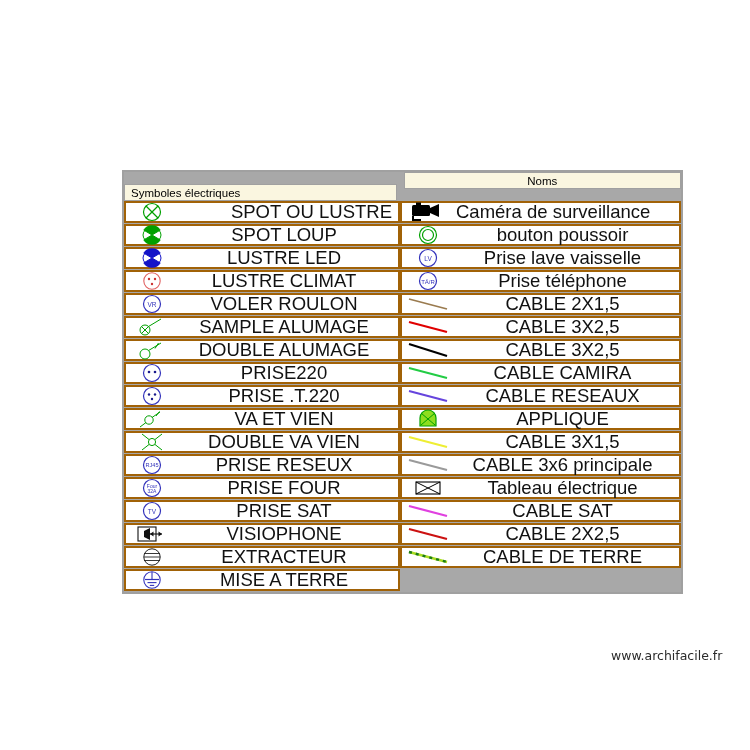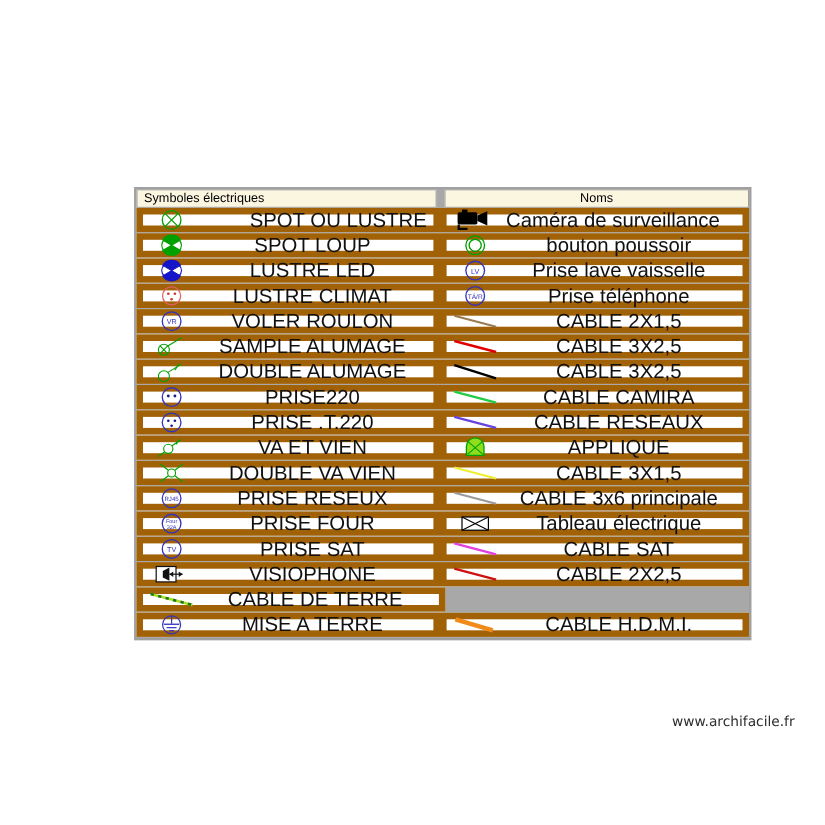--- a/index.html
+++ b/index.html
@@ -36,28 +36,28 @@
     height: 17px;
     line-height: 17px;
     font-size: 11.5px;
     color: #000;
     text-align: center;
     box-sizing: border-box;
     border: 1px solid #a0a0a0;
   }
   .legend-head-row .cell.left { text-align: left; padding-left: 6px; }
 
-  .legend-head-row .cell.col-left  { width: 276px; }
+  .legend-head-row .cell.col-left  { width: 276px; margin-top: 12px; }
   .legend-head-row .cell.col-right { width: 281px; margin-left: 7px; }
 
   .legend-row .cell {
     background: #ffffff;
     height: 22px;
     box-sizing: border-box;
-    border: 6px solid #a16207;
+    border: 2px solid #a16207;
     display: flex;
     align-items: center;
     position: relative;
   }
   .legend-row .cell.col-left  { width: 276px; }
   .legend-row .cell.col-right { width: 281px; }
 
   .sym-box {
     width: 52px;
     min-width: 52px;
@@ -426,20 +426,31 @@
       <div class="sym-box">
         <svg width="44" height="20" viewBox="0 0 44 20">
             <line x1="3" y1="5" x2="41" y2="15" stroke="#cc1111" stroke-width="2.2"></line>
           </svg>
       </div>
       <div class="label center">CABLE 2X2,5</div>
     </div>
   </div>
 
   <div class="legend-row">
+    <div class="cell col-left">
+      <div class="sym-box">
+        <svg width="22" height="20" viewBox="0 0 22 20">
+            <circle cx="11" cy="10" r="8.2" fill="none" stroke="#222" stroke-width="1"></circle>
+            <line x1="3" y1="6.5" x2="19" y2="6.5" stroke="#222" stroke-width="0.9"></line>
+            <line x1="2.9" y1="10" x2="19.1" y2="10" stroke="#222" stroke-width="0.9"></line>
+            <line x1="3" y1="13.5" x2="19" y2="13.5" stroke="#222" stroke-width="0.9"></line>
+          </svg>
+      </div>
+      <div class="label center">EXTRACTEUR</div>
+    </div>
     <div class="cell col-right">
       <div class="sym-box">
         <svg width="44" height="20" viewBox="0 0 44 20">
             <line x1="3" y1="5" x2="41" y2="15" stroke="#aadd22" stroke-width="2.4"></line>
             <line x1="3" y1="5" x2="41" y2="15" stroke="#1a7a1a" stroke-width="2.4" stroke-dasharray="3 4"></line>
           </svg>
       </div>
       <div class="label center">CABLE DE TERRE</div>
     </div>
   </div>
@@ -450,25 +461,17 @@
         <svg width="22" height="20" viewBox="0 0 22 20">
             <circle cx="11" cy="10" r="8.2" fill="none" stroke="#3333bb" stroke-width="1.1"></circle>
             <line x1="11" y1="2" x2="11" y2="9" stroke="#3333bb" stroke-width="1.1"></line>
             <line x1="4" y1="9.5" x2="18" y2="9.5" stroke="#3333bb" stroke-width="1.2"></line>
             <line x1="6.5" y1="12.6" x2="15.5" y2="12.6" stroke="#3333bb" stroke-width="1.1"></line>
             <line x1="8.8" y1="15.4" x2="13.2" y2="15.4" stroke="#3333bb" stroke-width="1.1"></line>
           </svg>
       </div>
       <div class="label center">MISE A TERRE</div>
     </div>
-    <div class="cell col-right">
-      <div class="sym-box">
-        <svg width="44" height="20" viewBox="0 0 44 20">
-            <line x1="4" y1="5" x2="38" y2="15" stroke="#f08a18" stroke-width="4"></line>
-          </svg>
-      </div>
-      <div class="label center">CABLE H.D.M.I.</div>
-    </div>
   </div>
 
 </div>
 
 <div id="watermark">www.archifacile.fr</div>
 
 </body></html>

